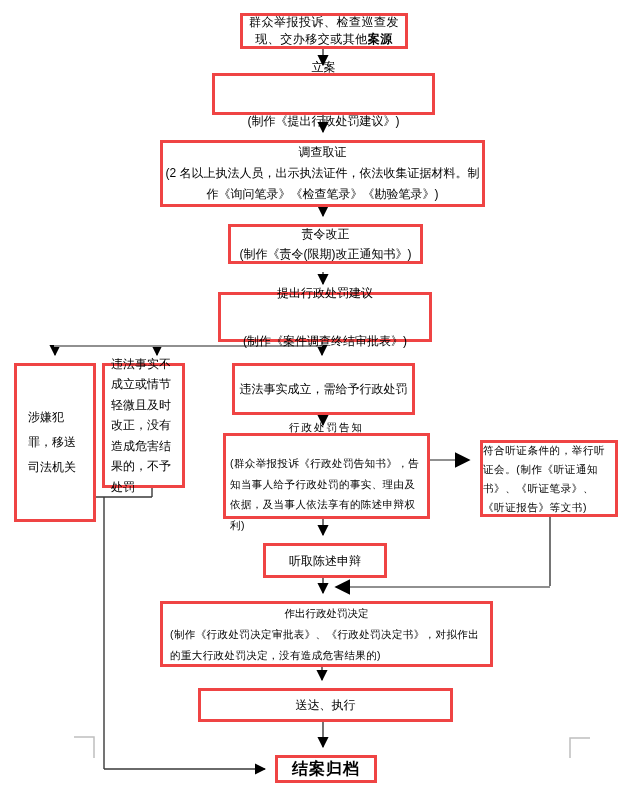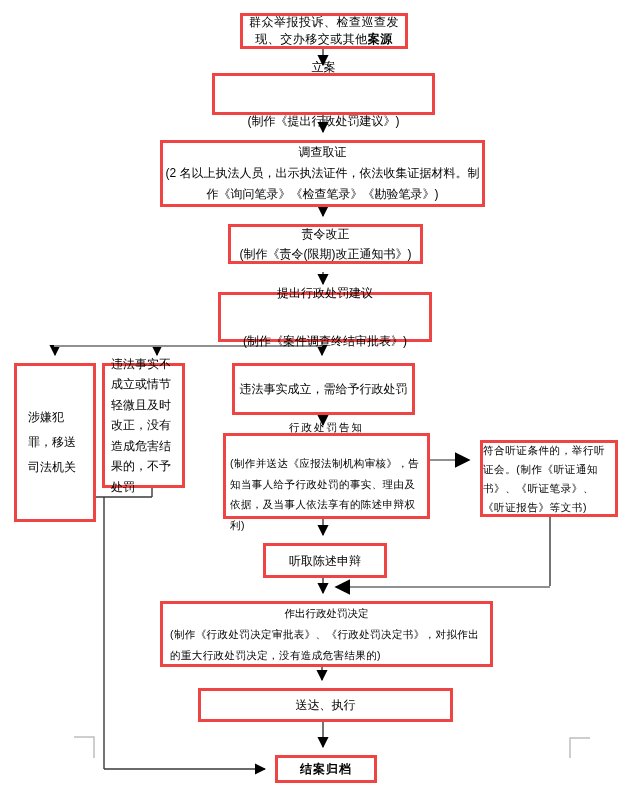--- a/index.html
+++ b/index.html
@@ -20,21 +20,21 @@
   #n-investigation{line-height:21px;}
   #n-suspected{justify-content:center;padding:0 11px;line-height:25px;text-align:left;align-items:flex-start;}
   #n-notestab{padding:2px 6px;line-height:20.4px;text-align:left;align-items:flex-start;}
   #n-established{font-size:12px;}
   #n-notification{padding:3px 4px;line-height:20.5px;gap:16px;}
   #n-notification .title{letter-spacing:2px;}
   #n-notification .body{text-align:left;padding:0 2px;letter-spacing:0.4px;}
   #n-hearing{padding:4px 0;line-height:19px;text-align:left;align-items:flex-start;letter-spacing:0.6px;}
   #n-decision{padding:2px 7px;line-height:21px;}
   #n-decision .body{text-align:left;letter-spacing:0.4px;}
-  #n-closing{font-size:12px;font-weight:bold;letter-spacing:1px;}
+  #n-closing{font-size:16px;font-weight:bold;letter-spacing:1px;}
 </style>
 </head>
 <body>
 
 <div class="page">
 
   <svg class="connectors" viewBox="0 0 644 798">
     <defs>
       <marker id="arr" viewBox="0 0 10 10" refX="9" refY="5" markerWidth="8" markerHeight="8" orient="auto-start-reverse">
         <path d="M0,0 L10,5 L0,10 z" fill="#000"></path>
@@ -102,21 +102,21 @@
   <div class="node" id="n-notestab" style="left:102px;top:363px;width:83px;height:125px;">
     <div class="t">违法事实不成立或情节轻微且及时改正，没有造成危害结果的，不予处罚</div>
   </div>
 
   <div class="node" id="n-established" style="left:232px;top:363px;width:183px;height:52px;">
     <div class="t">违法事实成立，需给予行政处罚</div>
   </div>
 
   <div class="node small" id="n-notification" style="left:223px;top:433px;width:207px;height:86px;">
     <div class="t title">行政处罚告知</div>
-    <div class="t body">(制作并送达《应报法制机构审核》，告知当事人给予行政处罚的事实、理由及依据，及当事人依法享有的陈述申辩权利)</div>
+    <div class="t body">(群众举报投诉《行政处罚告知书》，告知当事人给予行政处罚的事实、理由及依据，及当事人依法享有的陈述申辩权利)</div>
   </div>
 
   <div class="node small" id="n-hearing" style="left:480px;top:440px;width:138px;height:77px;">
     <div class="t">符合听证条件的，举行听证会。(制作《听证通知书》、《听证笔录》、《听证报告》等文书)</div>
   </div>
 
   <div class="node" id="n-statement" style="left:263px;top:543px;width:124px;height:35px;">
     <div class="t">听取陈述申辩</div>
   </div>
 

